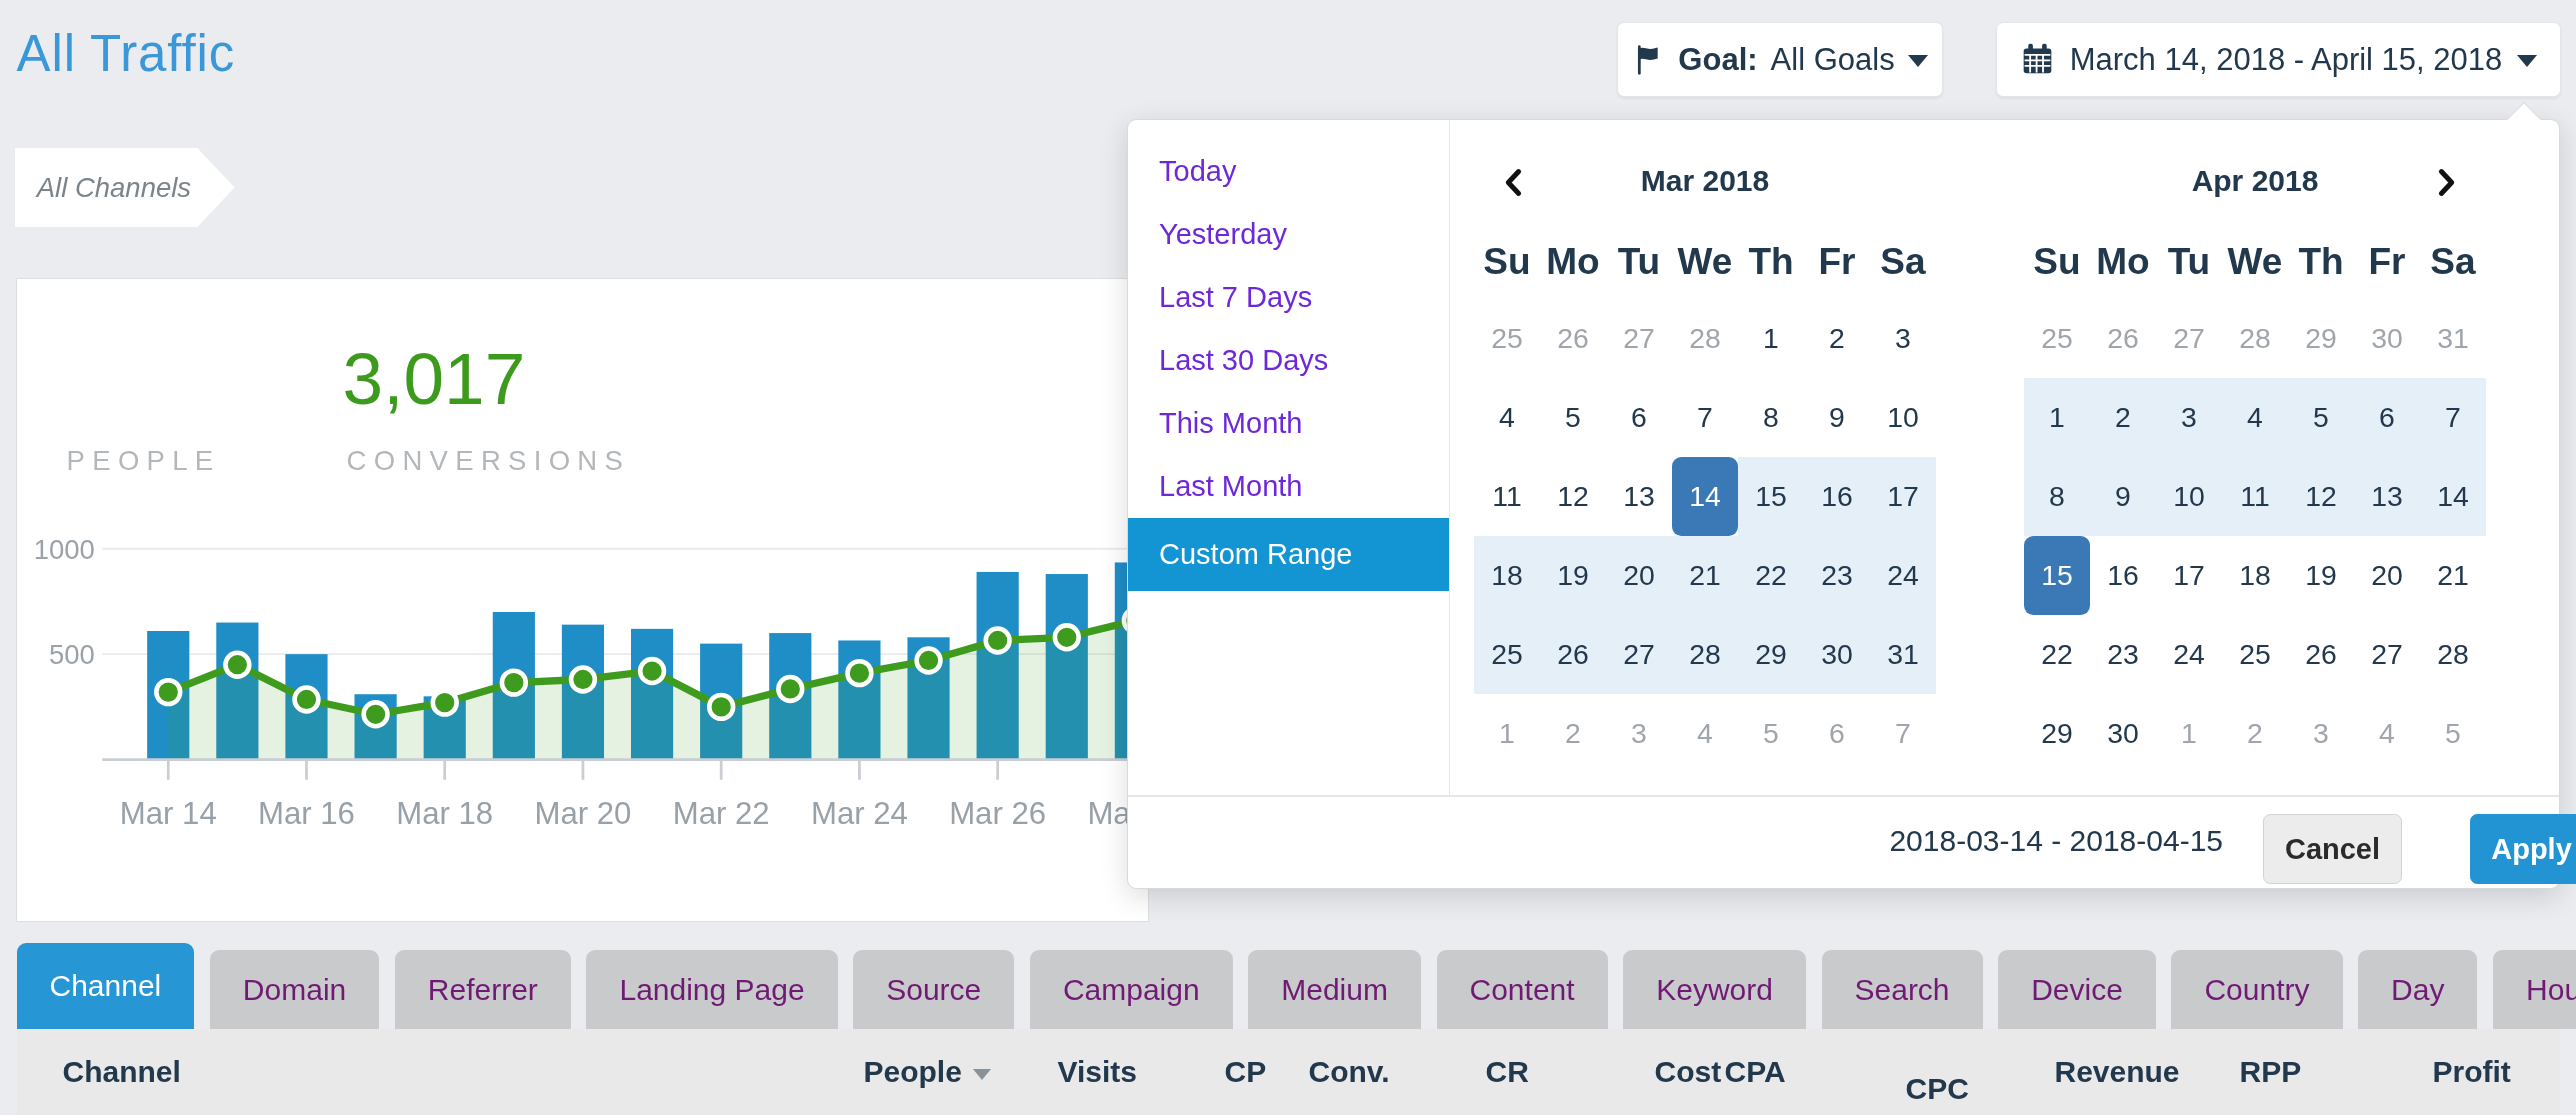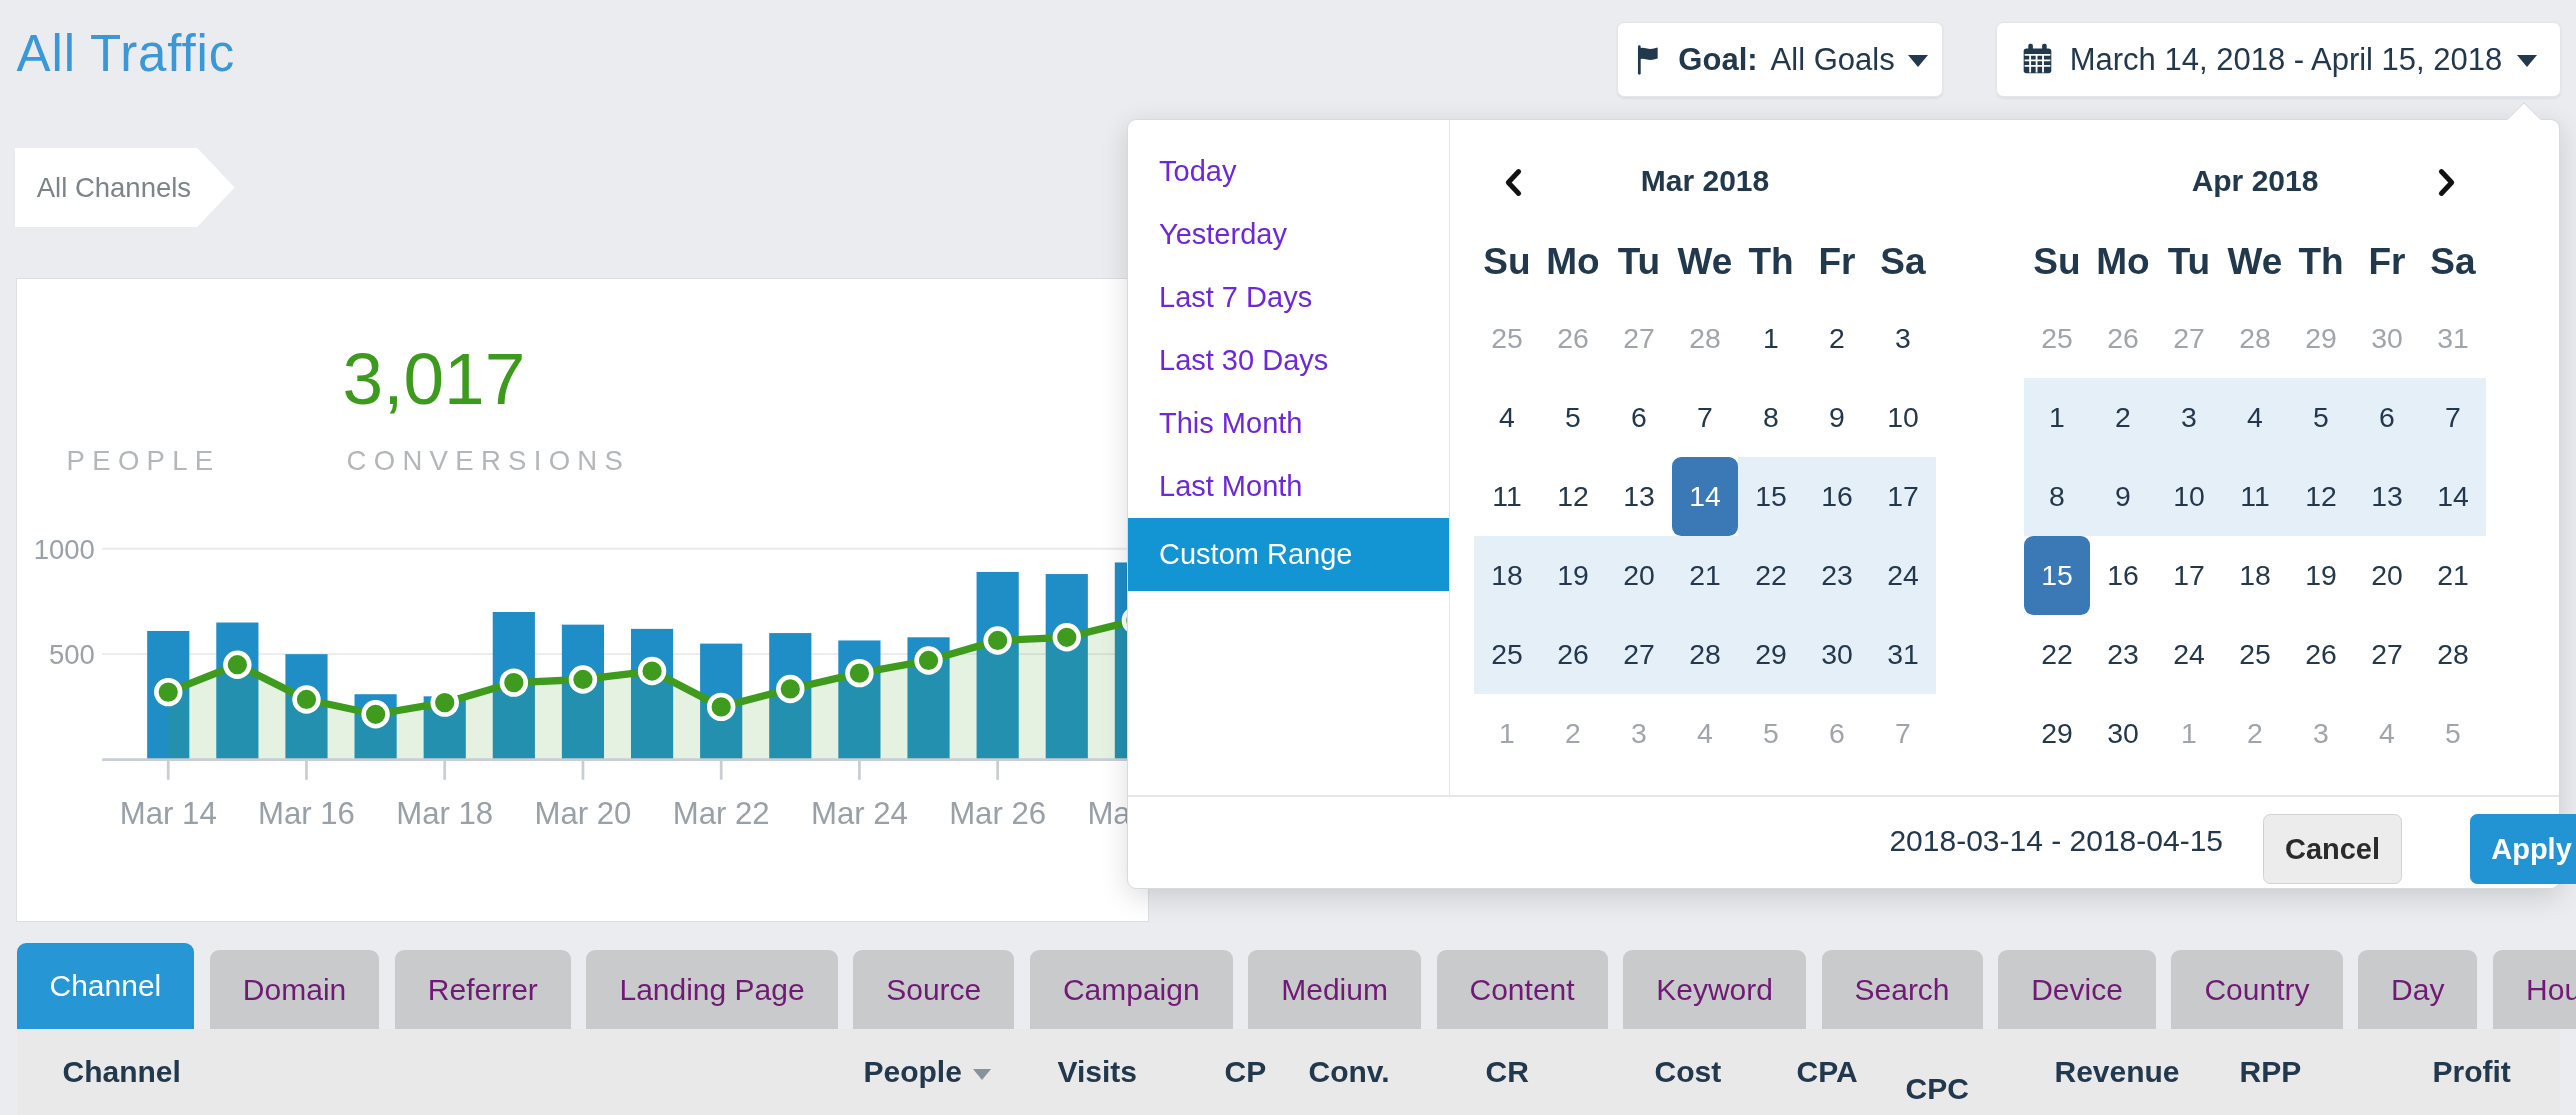--- a/index.html
+++ b/index.html
@@ -25,20 +25,21 @@
   .caret-down { width:0; height:0; border-left:10px solid transparent; border-right:10px solid transparent; border-top:12px solid #22384c; margin-top:3.7px; }
   .flag-icon svg, .cal-icon svg { display:block; }
 
   
   .pennant {
     left:14.7px; top:148px; width:220px; height:79px; background:#fff;
     clip-path:polygon(0 0, 83% 0, 100% 50%, 83% 100%, 0 100%);
     display:flex; align-items:center; padding-left:22px;
     font-size:27.5px; color:#7b8489;
     filter:drop-shadow(0 1.8px 1.8px rgba(0,0,0,0.10));
+    font-style:italic;
   }
 
   
   .chart-card {
     left:15.6px; top:278px; width:1133px; height:644px; background:#fff;
     border:1.8px solid #dcdfe2; overflow:hidden; z-index:1;
   }
   .stat-num { font-size:73px; line-height:1; }
   .stat-num.people { left:48px; top:341px; color:#2196d2; }
   .stat-num.conv { left:326px; top:341px; color:#3c9b1c; }
@@ -352,19 +353,19 @@
   </div>
 
 <div class="abs table-header" id="table-header">
     <div class="th" style="left: 46px;">Channel</div>
     <div class="th" style="left: 847px;">People<span class="sort-caret"></span></div>
     <div class="th" style="left: 1041px;">Visits</div>
     <div class="th" style="left: 1208px;">CP</div>
     <div class="th" style="left: 1292px;">Conv.</div>
     <div class="th" style="left: 1469px;">CR</div>
     <div class="th" style="left: 1638px;">Cost</div>
-    <div class="th" style="left: 1780px;">CPA</div>
+    <div class="th" style="left: 1708px;">CPA</div>
     <div class="th" style="left: 1889px; margin-top: 17px;">CPC</div>
     <div class="th" style="left: 2038px;">Revenue</div>
     <div class="th" style="left: 2223px;">RPP</div>
     <div class="th" style="left: 2416px;">Profit</div>
   </div>
 
 
 </body></html>

